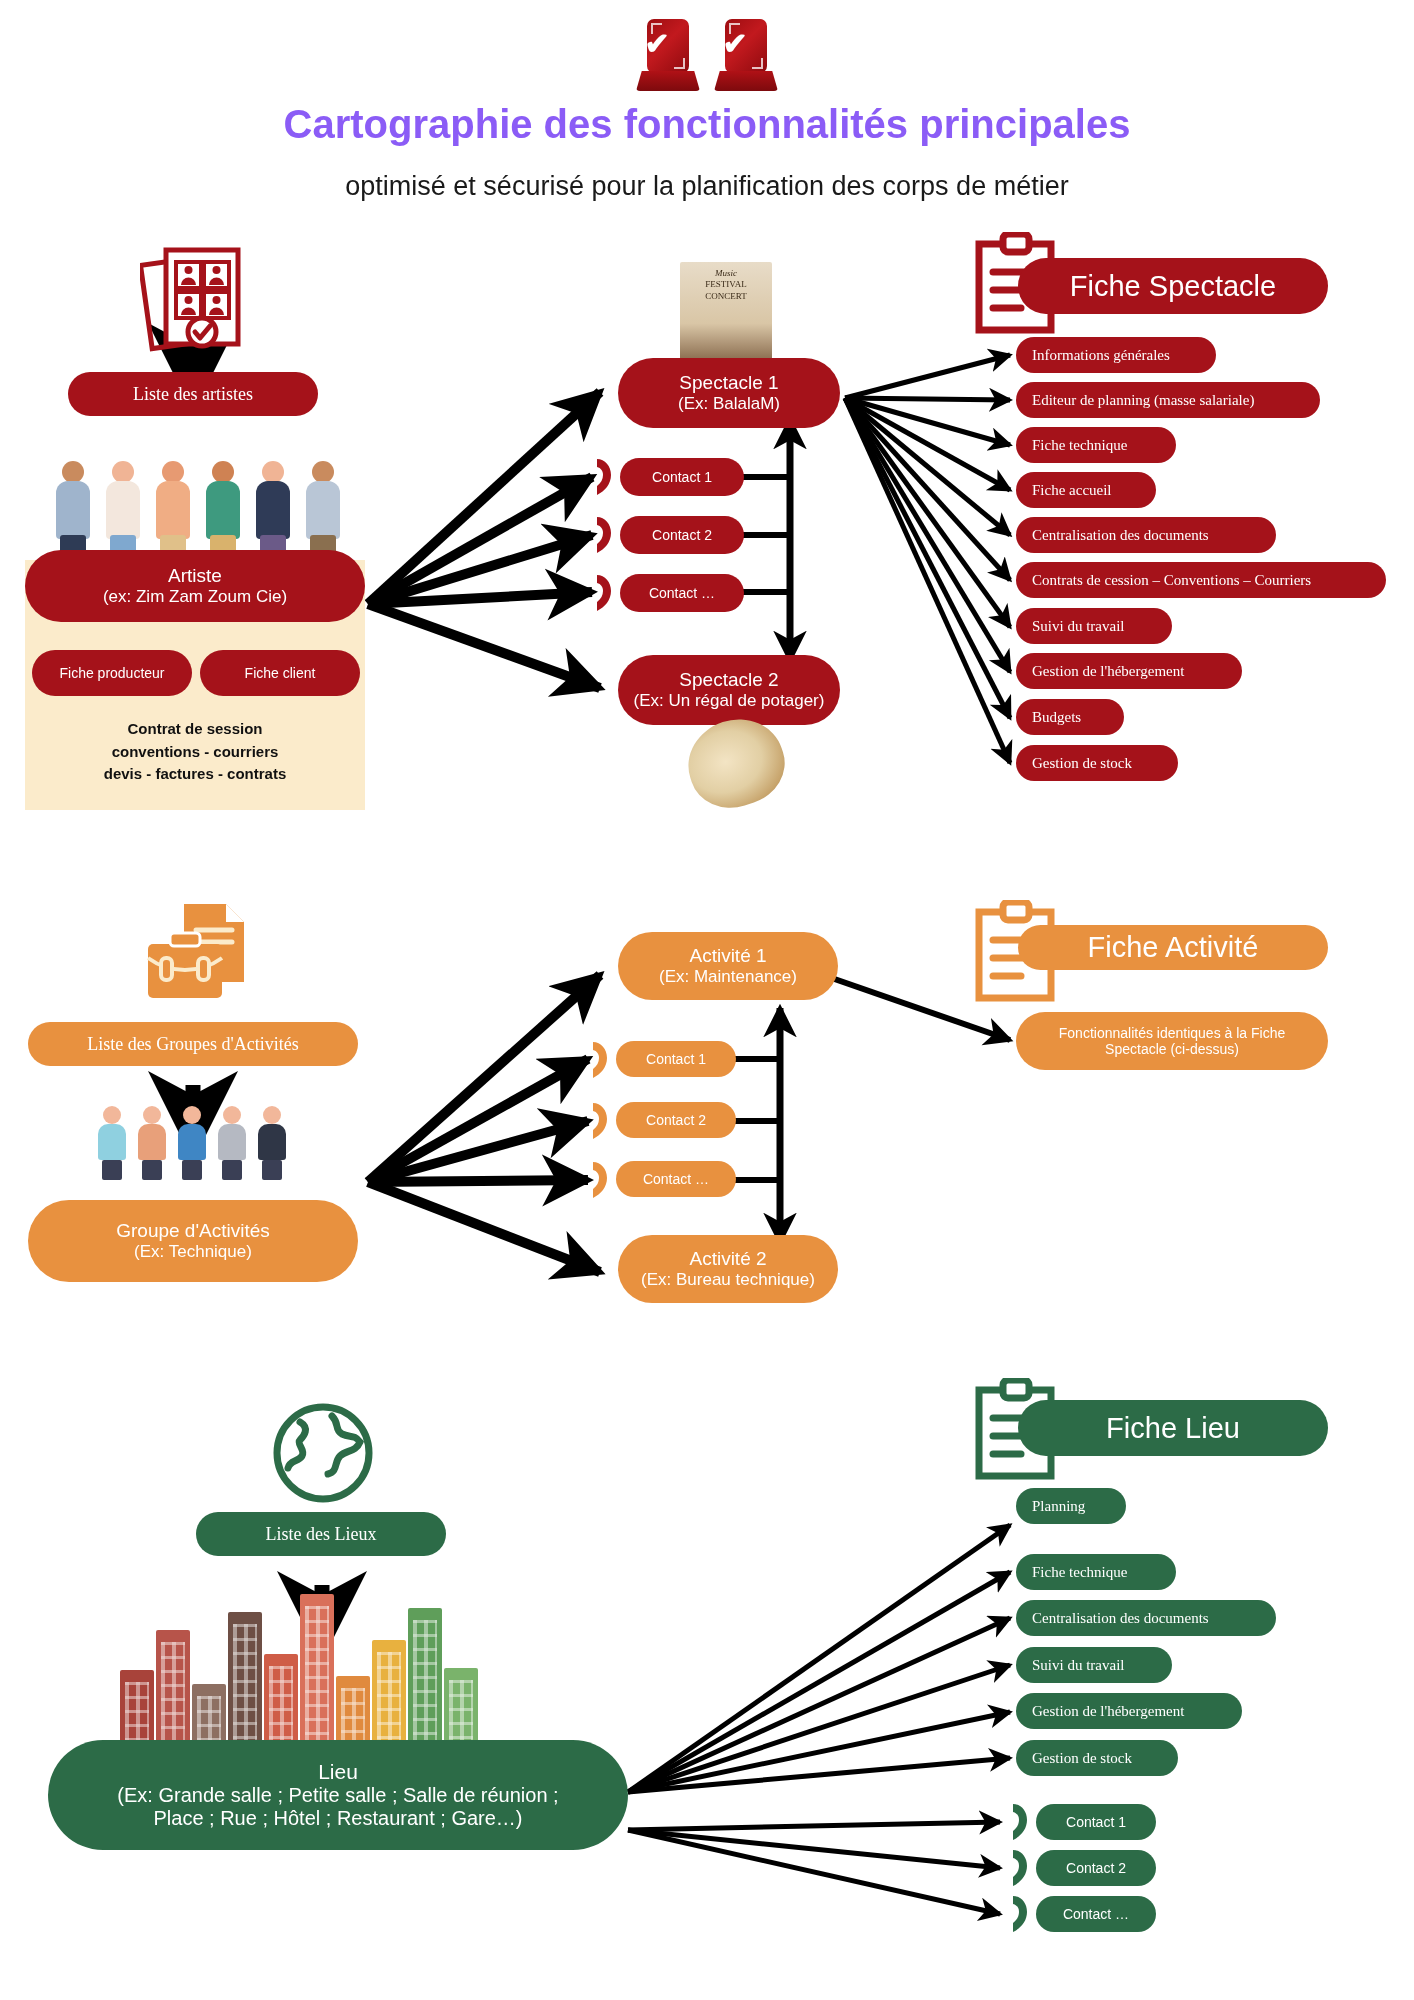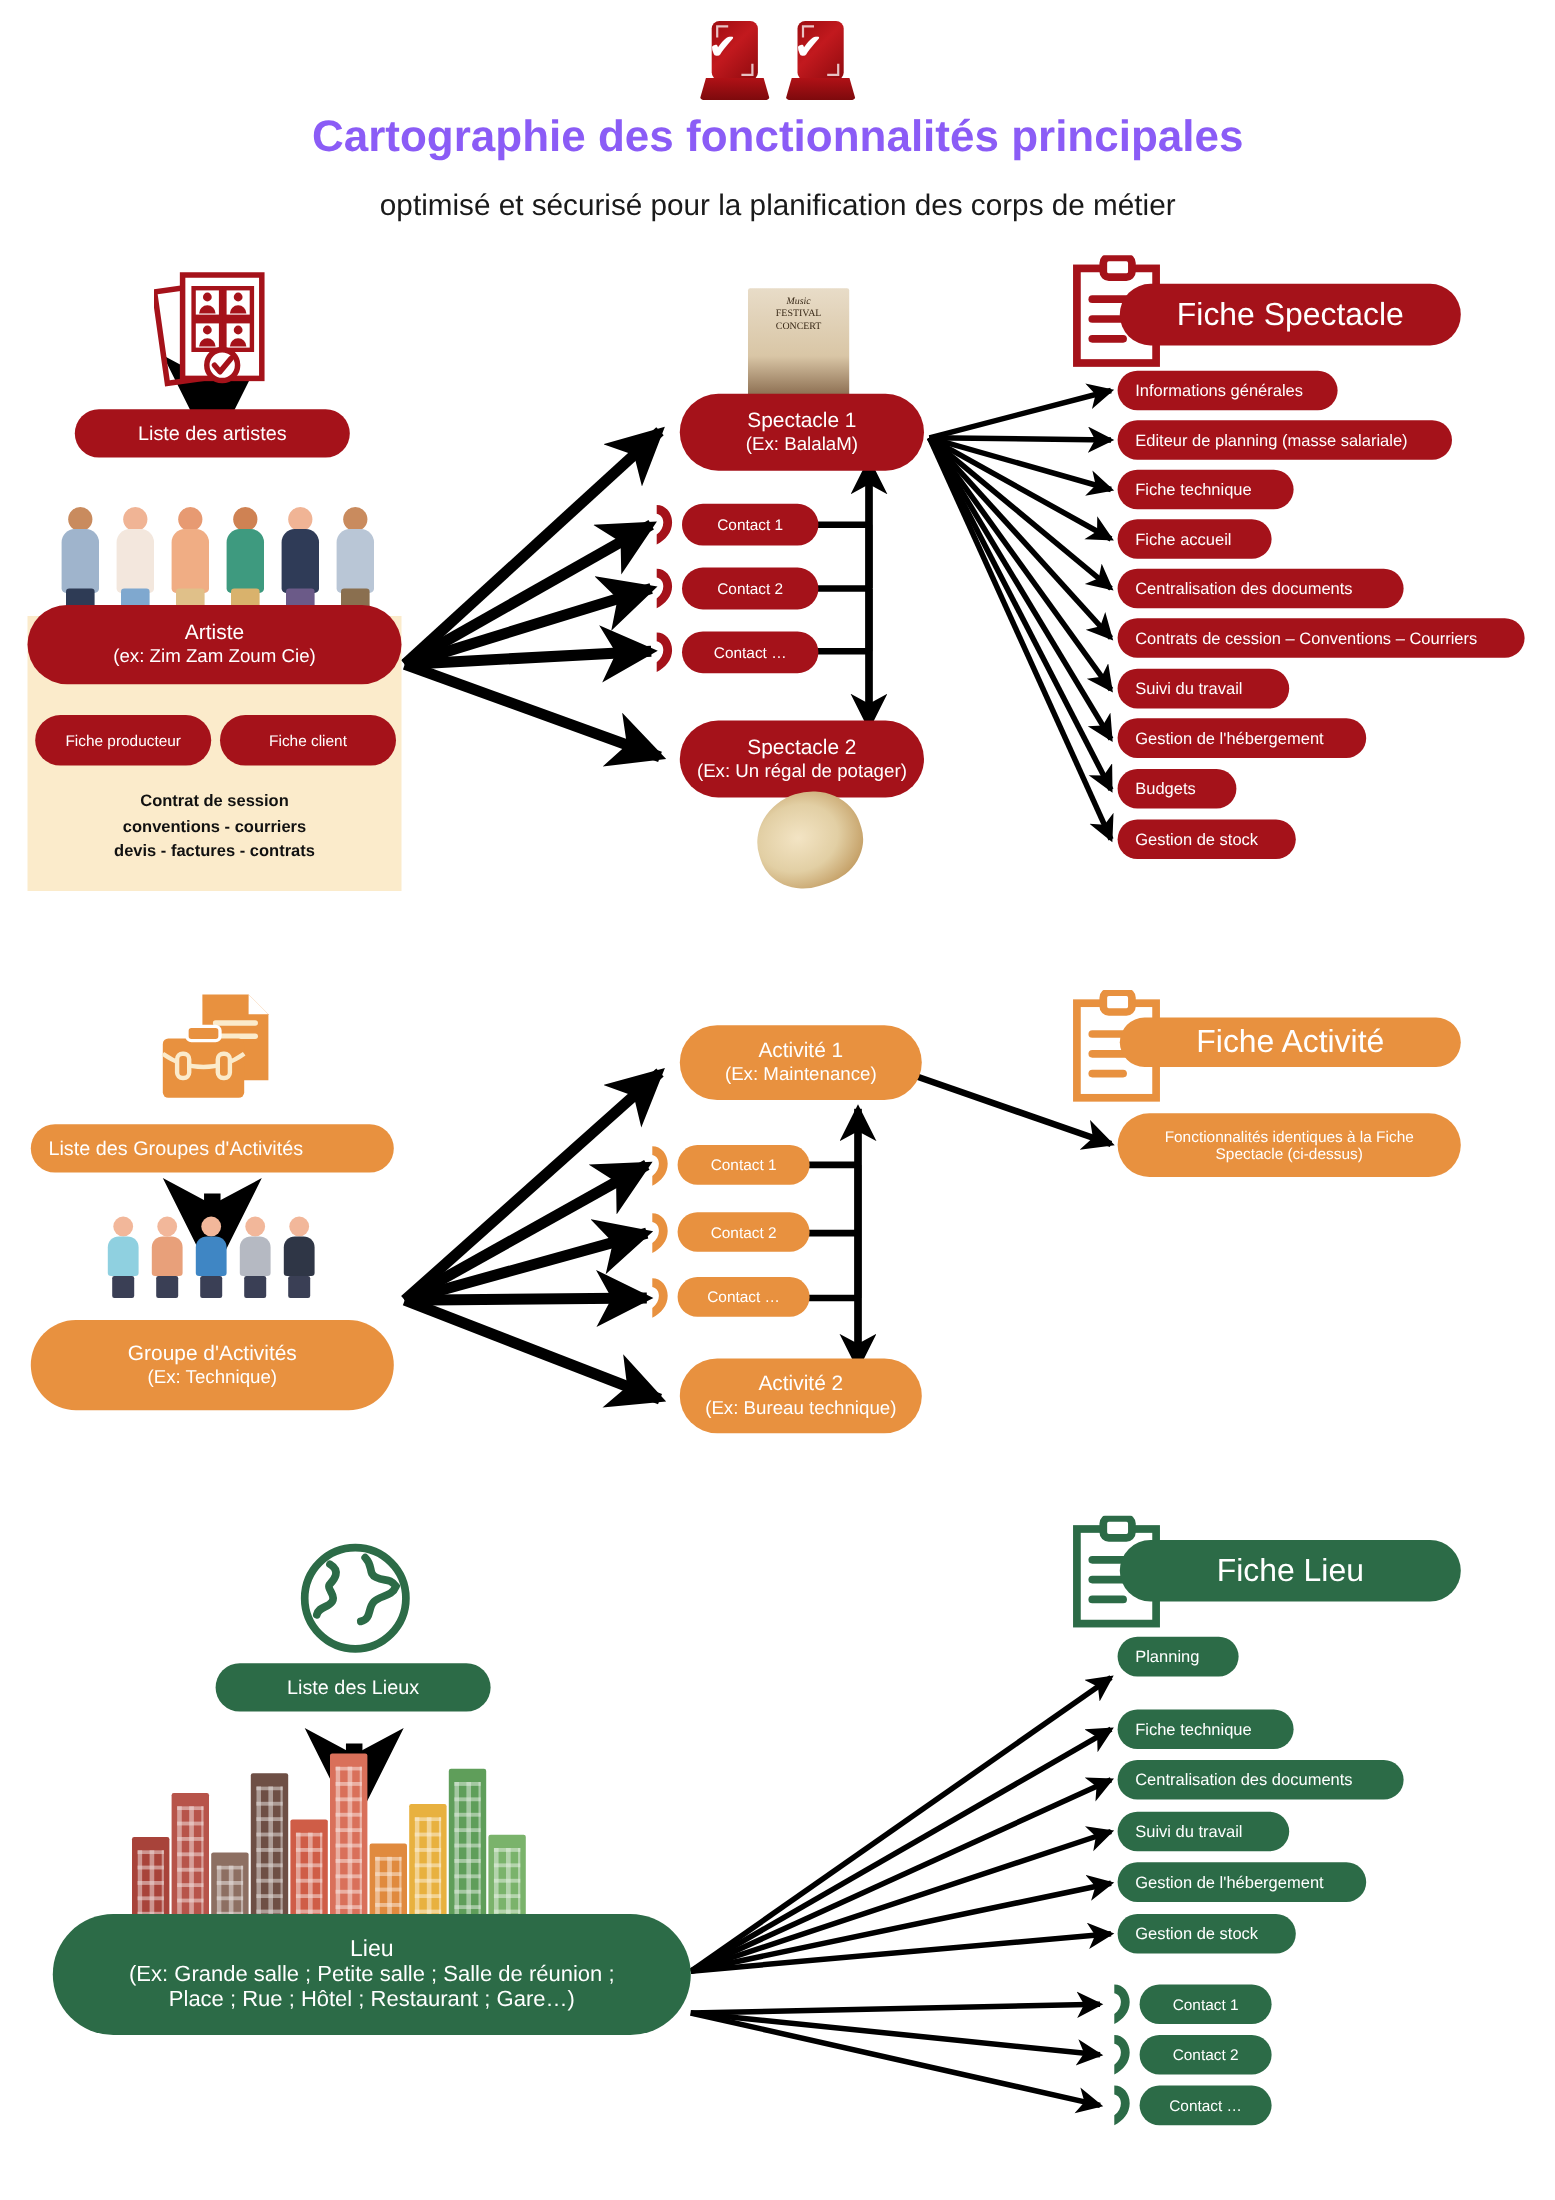--- a/index.html
+++ b/index.html
@@ -53,21 +53,21 @@
   }
   .pill.red   { background: #A5121A; }
   .pill.org   { background: #E8913F; }
   .pill.grn   { background: #2C6B47; }
   .pill-two   { flex-direction: column; }
   .pill-two .l1 { font-size: 19px; }
   .pill-two .l2 { font-size: 17px; }
 
   .band {
     position: absolute; color: #fff; border-radius: 999px;
-    display: flex; align-items: center; padding: 0 16px; font-size: 15px;
+    display: flex; align-items: center; padding: 0 16px; font-size: 15px; font-family: Liberation Serif, serif;
   }
   .band.red { background: #A5121A; }
   .band.org { background: #E8913F; }
   .band.grn { background: #2C6B47; }
 
   .sect-title {
     position: absolute; border-radius: 999px; color: #fff;
     display: flex; align-items: center; justify-content: center;
     font-size: 29px;
   }
@@ -405,21 +405,21 @@
         <path d="M56,42 L92,42"></path>
         <path d="M56,54 L78,54"></path>
     </g>
     <rect x="8" y="44" width="74" height="54" rx="5" fill="#E8913F"></rect>
     <rect x="30" y="33" width="30" height="13" rx="4" fill="#E8913F" stroke="#fff" stroke-width="3"></rect>
     <path d="M8,58 C30,74 60,74 82,58" fill="none" stroke="#FBEBCB" stroke-width="4"></path>
     <rect x="21" y="58" width="11" height="22" rx="5" fill="#E8913F" stroke="#FBEBCB" stroke-width="4"></rect>
     <rect x="58" y="58" width="11" height="22" rx="5" fill="#E8913F" stroke="#FBEBCB" stroke-width="4"></rect>
   </svg>
 
-  <div class="band org" style="left:28px; top:1022px; width:330px; height:44px; font-size:18px;">
+  <div class="band org" style="left:28px; top:1022px; width:330px; height:44px; justify-content:center; font-size:18px;">
     <span>Liste des Groupes d'Activités</span>
   </div>
 
   <div class="people" style="left:95px; top:1100px; width:200px; height:80px;">
     <div class="person">
         <div class="head"></div>
         <div class="torso" style="background:#8fd0e0"></div>
         <div class="legs"></div>
       </div>
     <div class="person">

